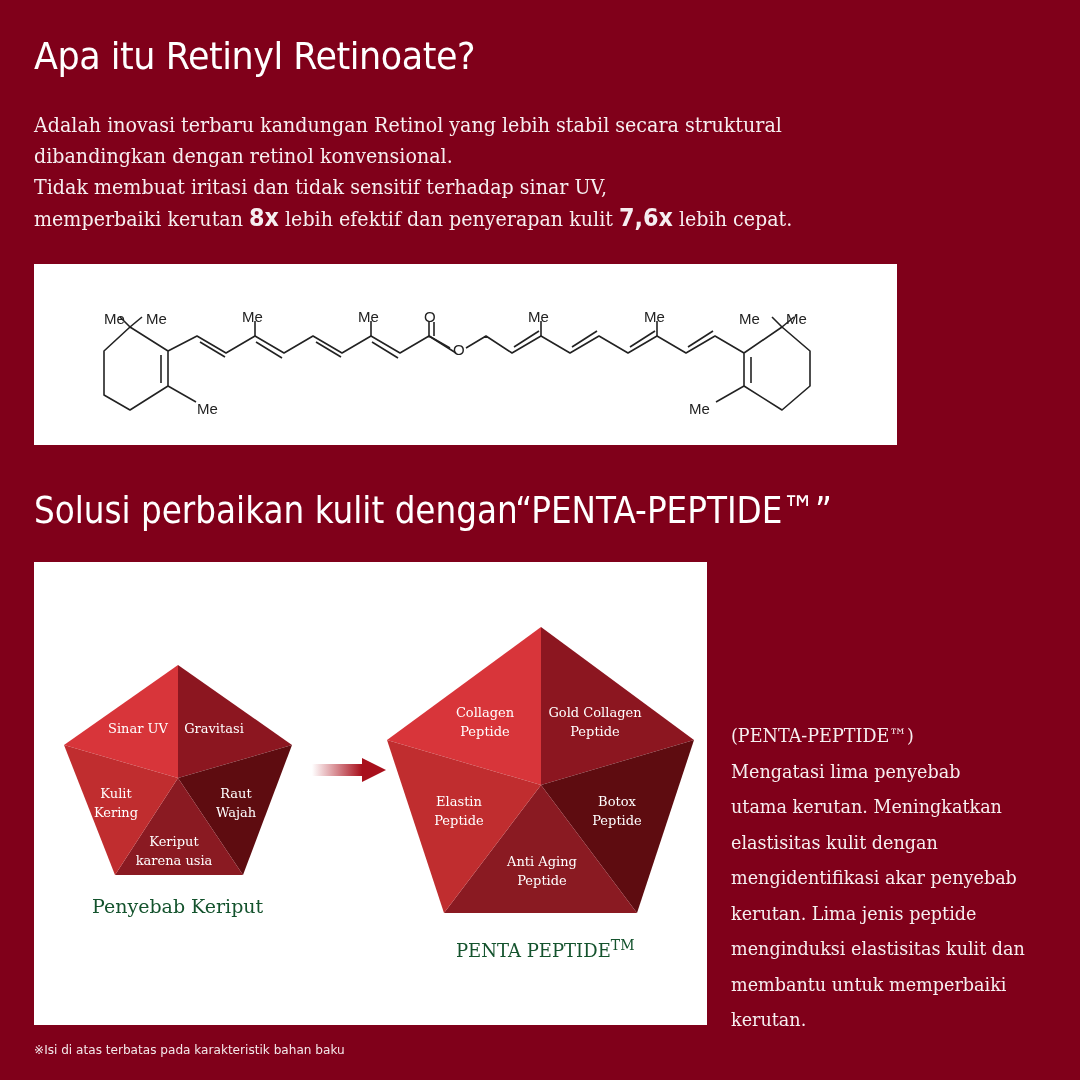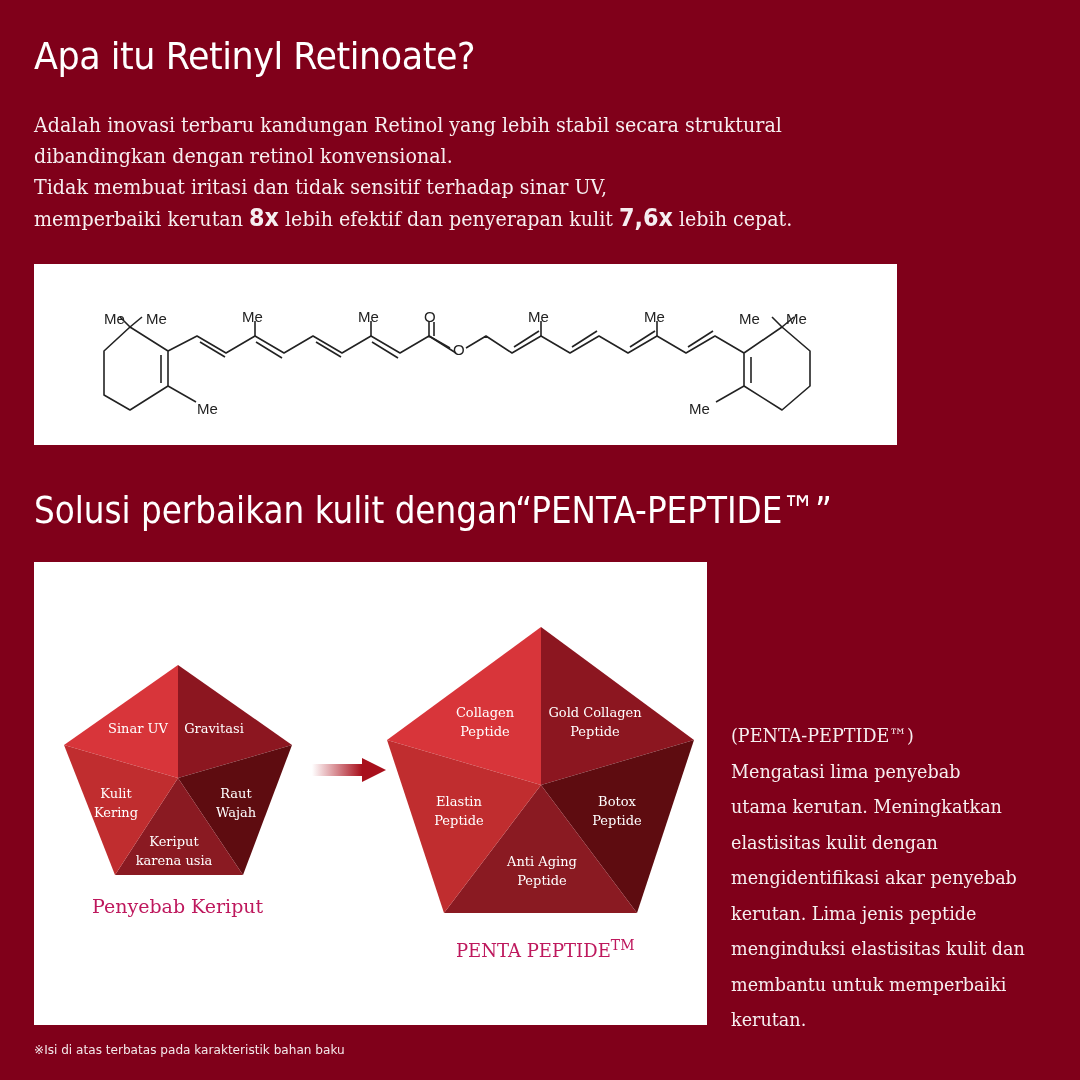--- a/index.html
+++ b/index.html
@@ -34,21 +34,21 @@
     font-family:"DejaVu Sans", sans-serif;
     font-size:38px; font-weight:normal; color:#ffffff; margin:0; white-space:nowrap;
     transform:scaleX(0.86); transform-origin:left;
   }
   .pent-panel {
     position:absolute; left:34px; top:562px; width:673px; height:463px;
     background:#ffffff;
   }
   .pent-panel svg text.seg { font-family:"DejaVu Serif", serif; font-size:13px; fill:#ffffff; }
   .cap {
-    position:absolute; font-family:"DejaVu Serif", serif; color:#be185d; white-space:nowrap;
+    position:absolute; font-family:"DejaVu Serif", serif; color:#14532d; white-space:nowrap;
   }
   .cap-left { left:58px; top:333px; font-size:19px; }
   .cap-right { left:422px; top:375px; font-size:18px; }
   .cap-right sup { font-size:14px; vertical-align:7px; }
   .side {
     position:absolute; left:731px; top:718px; width:345px;
     font-size:18.5px; line-height:35.5px; color:#f6eef0;
     transform:scaleX(0.95); transform-origin:left;
   }
   .side span { display:block; white-space:nowrap; }

